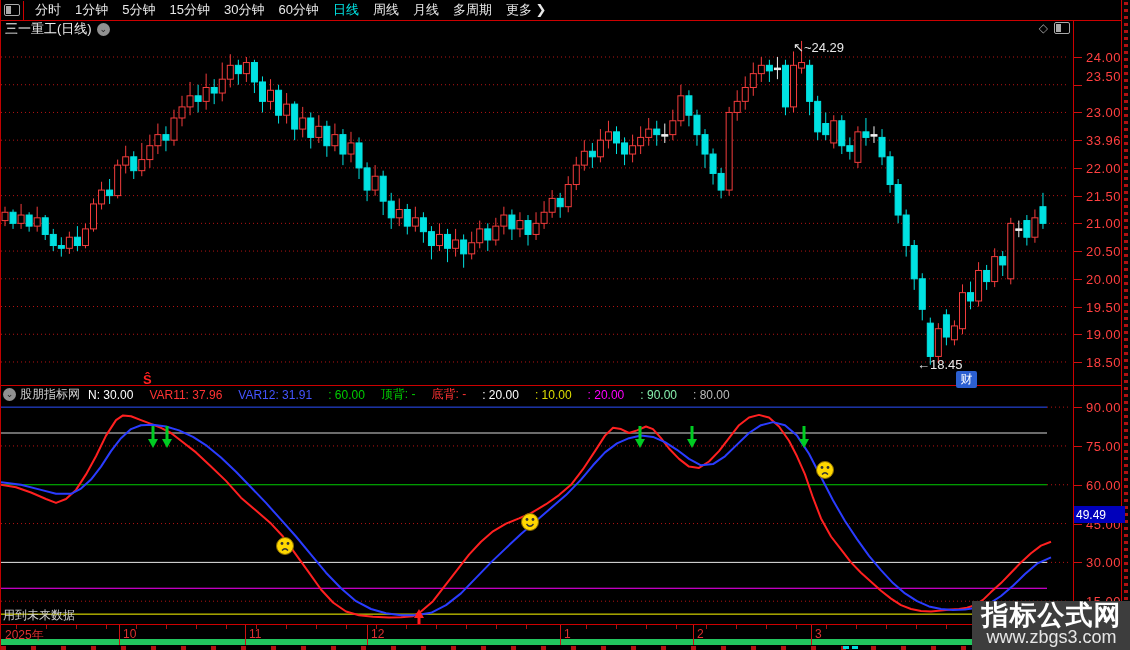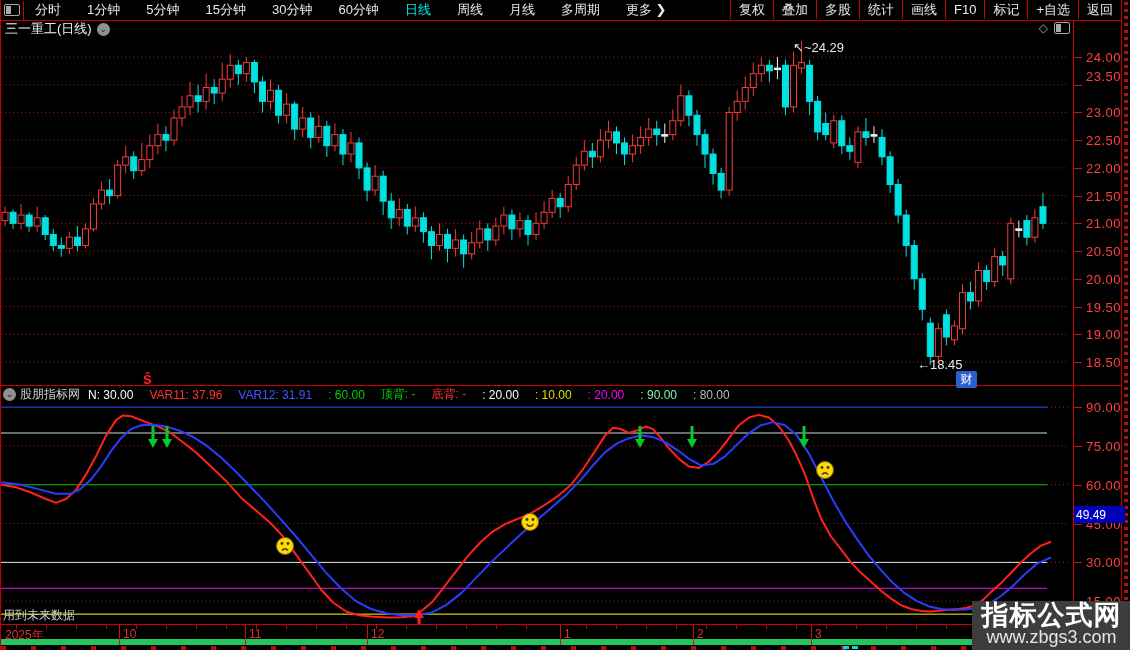--- a/index.html
+++ b/index.html
@@ -4,21 +4,21 @@
 <style>
   html,body{margin:0;padding:0;background:#000;}
   #root{position:relative;width:1130px;height:650px;background:#000;overflow:hidden;
         font-family:"Liberation Sans","DejaVu Sans",sans-serif;border-left:1px solid #c00000;box-sizing:border-box;}
   .abs{position:absolute;}
   
   #menubar{left:0;top:0;width:1130px;height:20px;border-bottom:1px solid #cc0000;display:flex;align-items:center;}
   #menu-left-icon{width:22px;height:19px;border-right:1px solid #cc0000;display:flex;align-items:center;justify-content:center;}
   .panel-icon{width:14px;height:10px;border:1px solid #aaa;border-radius:2px;position:relative;}
   .panel-icon:before{content:"";position:absolute;left:1px;top:1px;bottom:1px;width:5px;background:#aaa;}
-  #menu-left{display:flex;gap:12px;align-items:center;padding-left:4px;}
+  #menu-left{display:flex;gap:0;align-items:center;padding-left:4px;}
   .mitem{color:#e8e8e8;font-size:13px;padding:0 7px;white-space:nowrap;cursor:default;}
   .mitem.active{color:#00e7e7;}
   #menu-right{position:absolute;right:10px;top:0;height:19px;display:flex;align-items:center;}
   .rmitem{color:#e8e8e8;font-size:13px;padding:0 8px;border-left:1px solid #cc0000;height:19px;display:flex;align-items:center;white-space:nowrap;}
   
   #titlebar{left:0;top:20px;width:1120px;height:18px;display:flex;align-items:center;color:#f0f0f0;font-size:13px;}
   #title-text{padding-left:4px;}
   .chev-icon{width:13px;height:13px;border-radius:50%;background:#909090;color:#222;font-size:9px;line-height:13px;
              text-align:center;margin-left:5px;display:inline-block;}
   #title-right{position:absolute;right:60px;top:21px;display:flex;gap:6px;align-items:center;}
@@ -70,31 +70,20 @@
         <span class="mitem">1分钟</span>
         <span class="mitem">5分钟</span>
         <span class="mitem">15分钟</span>
         <span class="mitem">30分钟</span>
         <span class="mitem">60分钟</span>
         <span class="mitem active">日线</span>
         <span class="mitem">周线</span>
         <span class="mitem">月线</span>
         <span class="mitem">多周期</span>
         <span class="mitem">更多 ❯</span>
-      </div>
-    <div id="menu-right">
-        <span class="rmitem">复权</span>
-        <span class="rmitem">叠加</span>
-        <span class="rmitem">多股</span>
-        <span class="rmitem">统计</span>
-        <span class="rmitem">画线</span>
-        <span class="rmitem">F10</span>
-        <span class="rmitem">标记</span>
-        <span class="rmitem">+自选</span>
-        <span class="rmitem">返回</span>
       </div>
   </div>
 
   <div id="titlebar" class="abs">
     <span id="title-text">三一重工(日线)</span>
     <span class="chev-icon">⌄</span>
   </div>
   <div id="title-right" class="abs">
     <span class="diamond">◇</span>
     <span class="panel-icon"></span>
@@ -378,21 +367,21 @@
       <text x="142" y="346" fill="#ff2020" font-size="13" font-weight="bold">Ŝ</text>
     </svg>
   <div id="main-gutter" class="abs" style="left:1073px;top:38px;width:47px;height:347px;">
       <div class="axis-tick" style="top: 19px;"></div>
       <div class="axis-label" style="top: 19px;">24.00</div>
       <div class="axis-tick" style="top: 46.725px;"></div>
       <div class="axis-label" style="top: 38px;">23.50</div>
       <div class="axis-tick" style="top: 74.45px;"></div>
       <div class="axis-label" style="top: 74.45px;">23.00</div>
       <div class="axis-tick" style="top: 102.175px;"></div>
-      <div class="axis-label" style="top: 102.175px;">22.50</div>
+      <div class="axis-label" style="top: 102.175px;">33.96</div>
       <div class="axis-tick" style="top: 129.9px;"></div>
       <div class="axis-label" style="top: 129.9px;">22.00</div>
       <div class="axis-tick" style="top: 157.625px;"></div>
       <div class="axis-label" style="top: 157.625px;">21.50</div>
       <div class="axis-tick" style="top: 185.35px;"></div>
       <div class="axis-label" style="top: 185.35px;">21.00</div>
       <div class="axis-tick" style="top: 213.075px;"></div>
       <div class="axis-label" style="top: 213.075px;">20.50</div>
       <div class="axis-tick" style="top: 240.8px;"></div>
       <div class="axis-label" style="top: 240.8px;">20.00</div>

